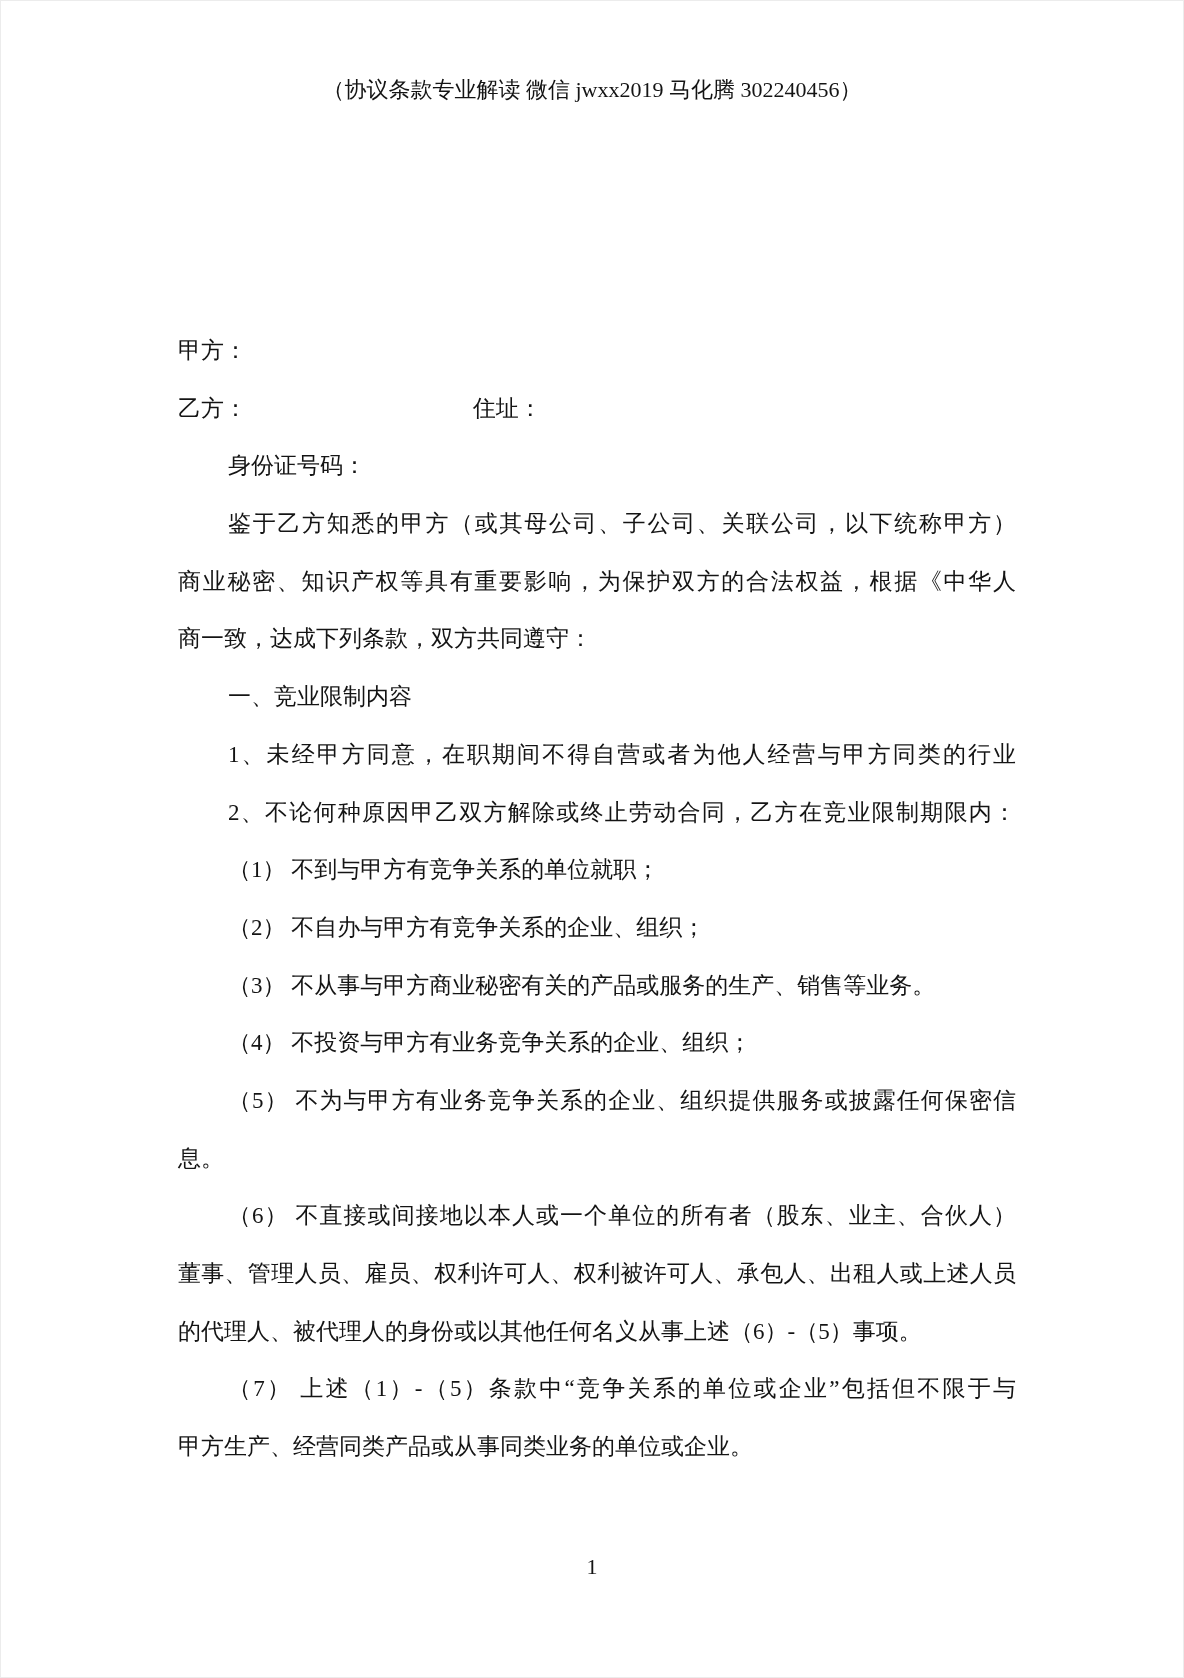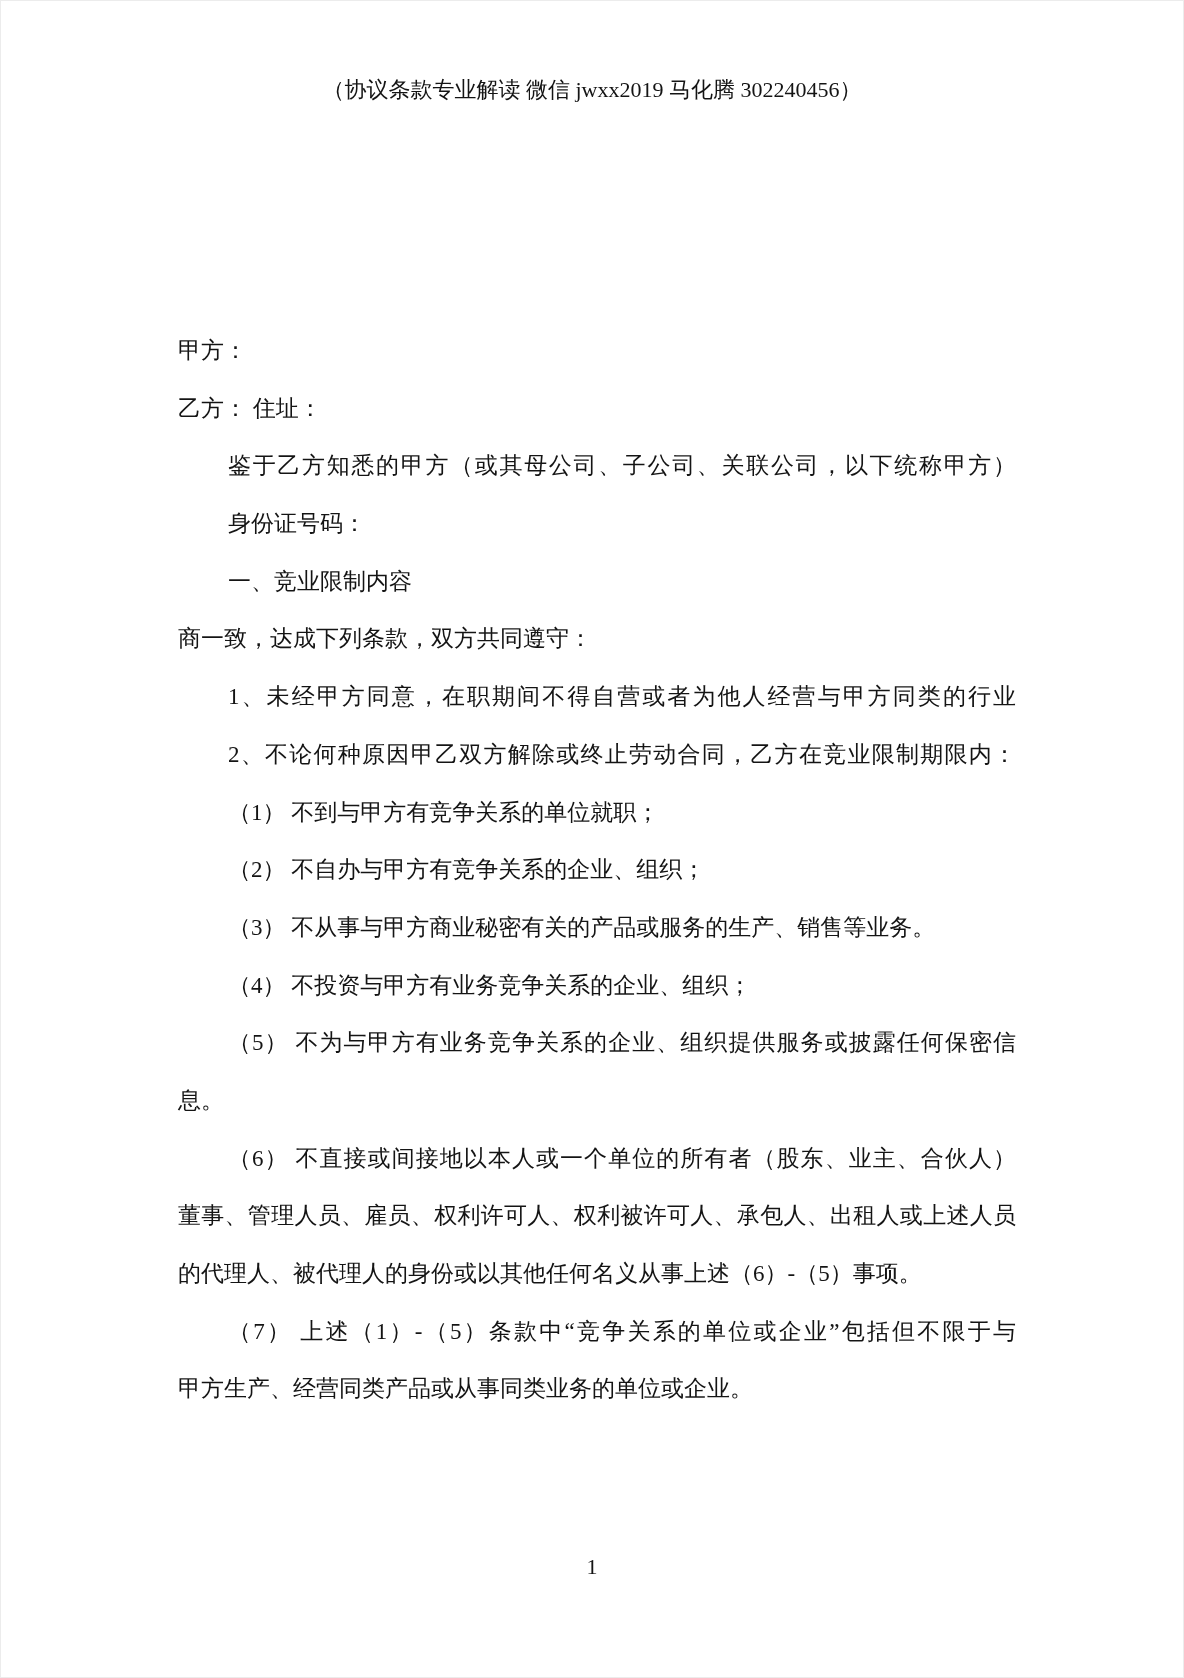--- a/index.html
+++ b/index.html
@@ -54,20 +54,21 @@
     overflow: visible;
   }
   .ind {
     text-indent: 50px;
   }
   .fill {
     text-align: justify;
     text-align-last: justify;
   }
   .addr-label {
+    margin-left: 220px;
   }
   .page-number {
     position: absolute;
     top: 1552px;
     left: 0;
     width: 100%;
     text-align: center;
     font-size: 22px;
     line-height: 30px;
   }
@@ -82,26 +83,27 @@
 
   <div class="content">
 
     <div class="line">甲方：</div>
 
     <div class="line">
       <span>乙方：</span>
       <span class="addr-label">住址：</span>
     </div>
 
+    <div class="line ind">身份证号码：</div>
+
     <div class="line ind fill">鉴于乙方知悉的甲方（或其母公司、子公司、关联公司，以下统称甲方）</div>
+    <div class="line fill">商业秘密、知识产权等具有重要影响，为保护双方的合法权益，根据《中华人</div>
+    <div class="line">商一致，达成下列条款，双方共同遵守：</div>
 
-    <div class="line ind">身份证号码：</div>
     <div class="line ind">一、竞业限制内容</div>
-
-    <div class="line">商一致，达成下列条款，双方共同遵守：</div>
 
     <div class="line ind fill">1、未经甲方同意，在职期间不得自营或者为他人经营与甲方同类的行业</div>
     <div class="line ind fill">2、不论何种原因甲乙双方解除或终止劳动合同，乙方在竞业限制期限内：</div>
     <div class="line ind">（1） 不到与甲方有竞争关系的单位就职；</div>
     <div class="line ind">（2） 不自办与甲方有竞争关系的企业、组织；</div>
     <div class="line ind">（3） 不从事与甲方商业秘密有关的产品或服务的生产、销售等业务。</div>
     <div class="line ind">（4） 不投资与甲方有业务竞争关系的企业、组织；</div>
     <div class="line ind fill">（5） 不为与甲方有业务竞争关系的企业、组织提供服务或披露任何保密信</div>
     <div class="line">息。</div>
     <div class="line ind fill">（6） 不直接或间接地以本人或一个单位的所有者（股东、业主、合伙人）</div>

